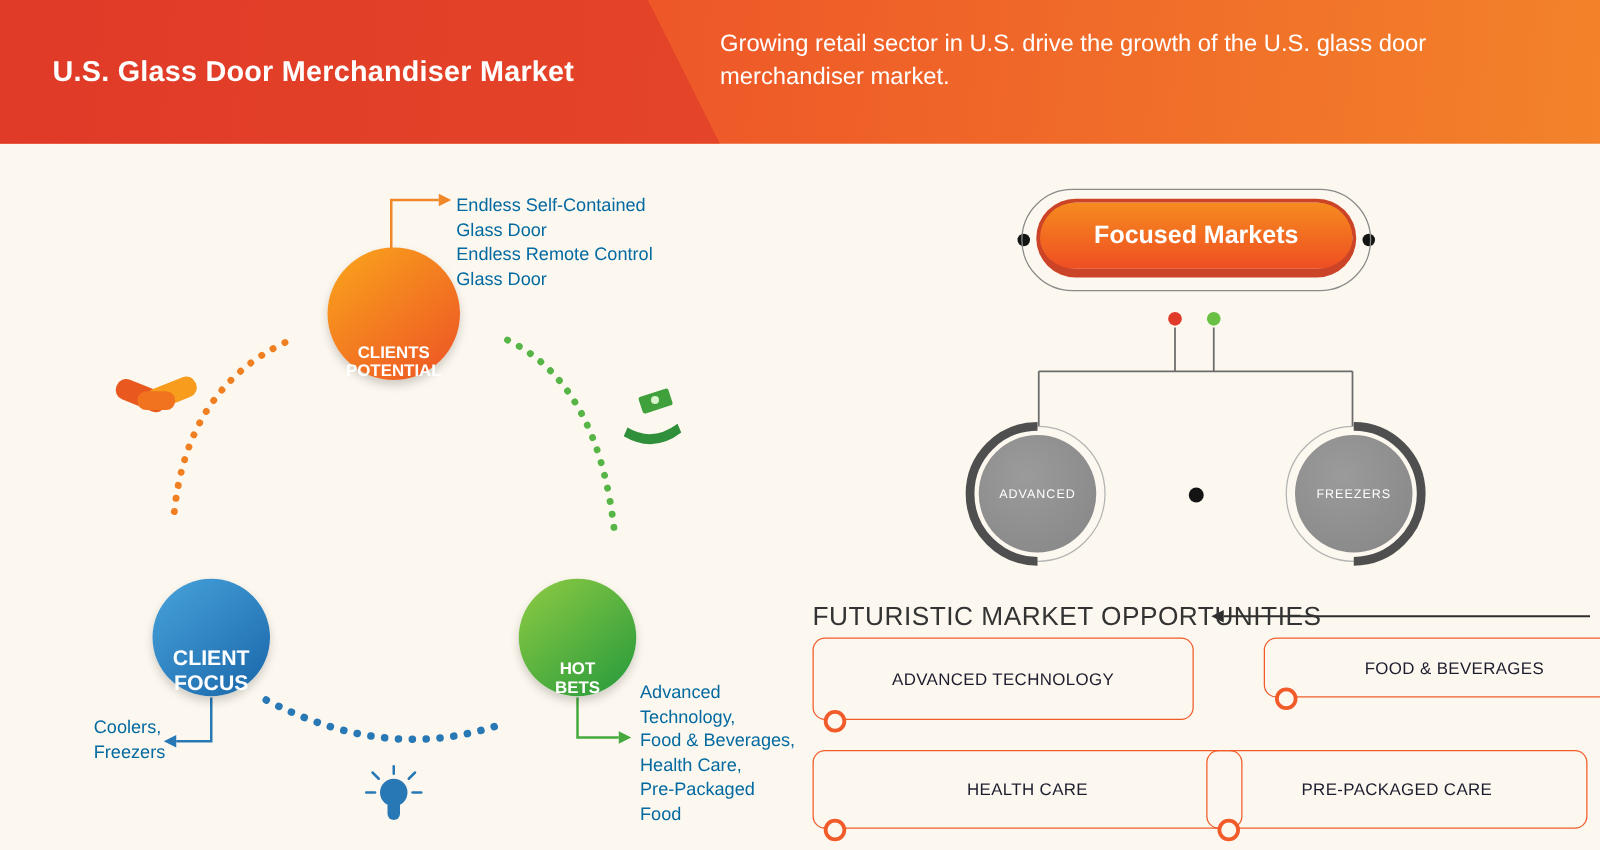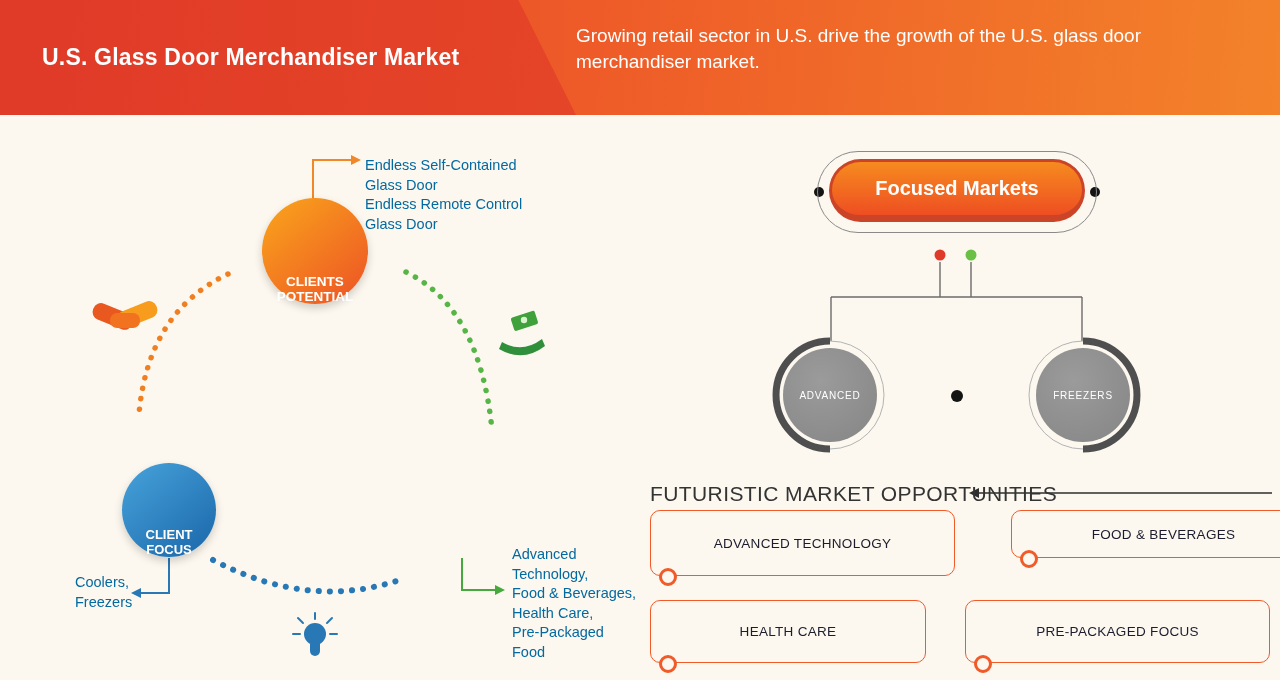--- a/index.html
+++ b/index.html
@@ -20,21 +20,21 @@
   
   .pre { white-space:pre-line; }
   .overlay { position:absolute; left:0; top:0; pointer-events:none; }
 
   
   .node { position:absolute; border-radius:50%; display:flex; align-items:flex-end;
           justify-content:center; color:#fff; text-align:center; font-weight:600;
           box-shadow:0 4px 8px rgba(0,0,0,.18); }
   .node-cp { left:262px; top:198px; width:106px; height:106px; font-size:13.5px;
           background:linear-gradient(140deg,#f9a21c 5%,#ee5a24 90%); }
-  .node-cf { left:122px; top:463px; width:94px; height:94px; font-size:13px;
+  .node-cf { left:122px; top:463px; width:94px; height:94px; font-size:17px;
           background:linear-gradient(140deg,#45a0d8 5%,#1e6cae 90%); }
   .node-hb { left:415px; top:463px; width:94px; height:94px; font-size:13.5px;
           background:linear-gradient(140deg,#8ac943 5%,#2f9e3c 90%); }
 
   .note { position:absolute; color:#0369a1; font-size:14.5px; line-height:19.5px; font-weight:500; }
   .note-cp { left:365px; top:156px; width:180px; }
   .note-cf { left:75px;  top:573px; width:110px; }
   .note-hb { left:512px; top:545px; width:140px; }
 
   
@@ -55,21 +55,21 @@
   .gray-freezers { left:1036px; top:348px; }
 
   
   .opp-title { position:absolute; left:650px; top:482px; font-size:21px; color:#333;
           letter-spacing:.4px; font-weight:500; }
   .opp-box { position:absolute; border:1.6px solid #f15a29; border-radius:10px;
           display:flex; align-items:center; justify-content:center; }
   .opp-box span { color:#1c1c2e; font-size:13.5px; letter-spacing:.3px; font-weight:500; }
   .opp-1 { left:650px; top:510px; width:305px; height:66px; }
   .opp-2 { left:1011px; top:510px; width:305px; height:48px; }
-  .opp-3 { left:650px; top:600px; width:276px; height:63px; }
+  .opp-3 { left:650px; top:600px; width:344px; height:63px; }
   .opp-4 { left:965px; top:600px; width:305px; height:63px; }
   .opp-marker { position:absolute; left:8px; bottom:-11px; width:18px; height:18px;
           border-radius:50%; border:3px solid #f15a29; background:#fcf8ef; }
 </style>
 </head>
 <body>
 
 <div class="stage">
 
   <header class="banner">
@@ -148,20 +148,24 @@
 Endless Remote Control
 Glass Door</div>
 
   <div class="node node-cf">
     <span class="pre">CLIENT
 FOCUS</span>
   </div>
   <div class="note note-cf pre">Coolers,
 Freezers</div>
 
+  <div class="node node-hb">
+    <span class="pre">HOT
+BETS</span>
+  </div>
   <div class="note note-hb pre">Advanced
 Technology,
 Food &amp; Beverages,
 Health Care,
 Pre-Packaged
 Food</div>
 
   <div class="pill-outline"></div>
   <div class="pill">
     <span>Focused Markets</span>
@@ -182,17 +186,17 @@
   </div>
   <div class="opp-box opp-2">
     <span>FOOD &amp; BEVERAGES</span>
     <i class="opp-marker"></i>
   </div>
   <div class="opp-box opp-3">
     <span>HEALTH CARE</span>
     <i class="opp-marker"></i>
   </div>
   <div class="opp-box opp-4">
-    <span>PRE-PACKAGED FOCUS</span>
+    <span>PRE-PACKAGED CARE</span>
     <i class="opp-marker"></i>
   </div>
 
 </div>
 
 </body></html>

